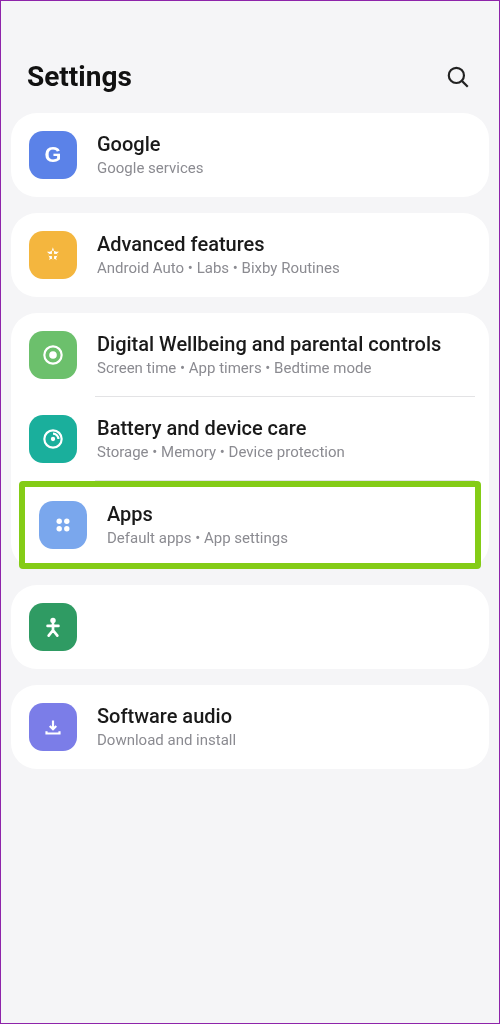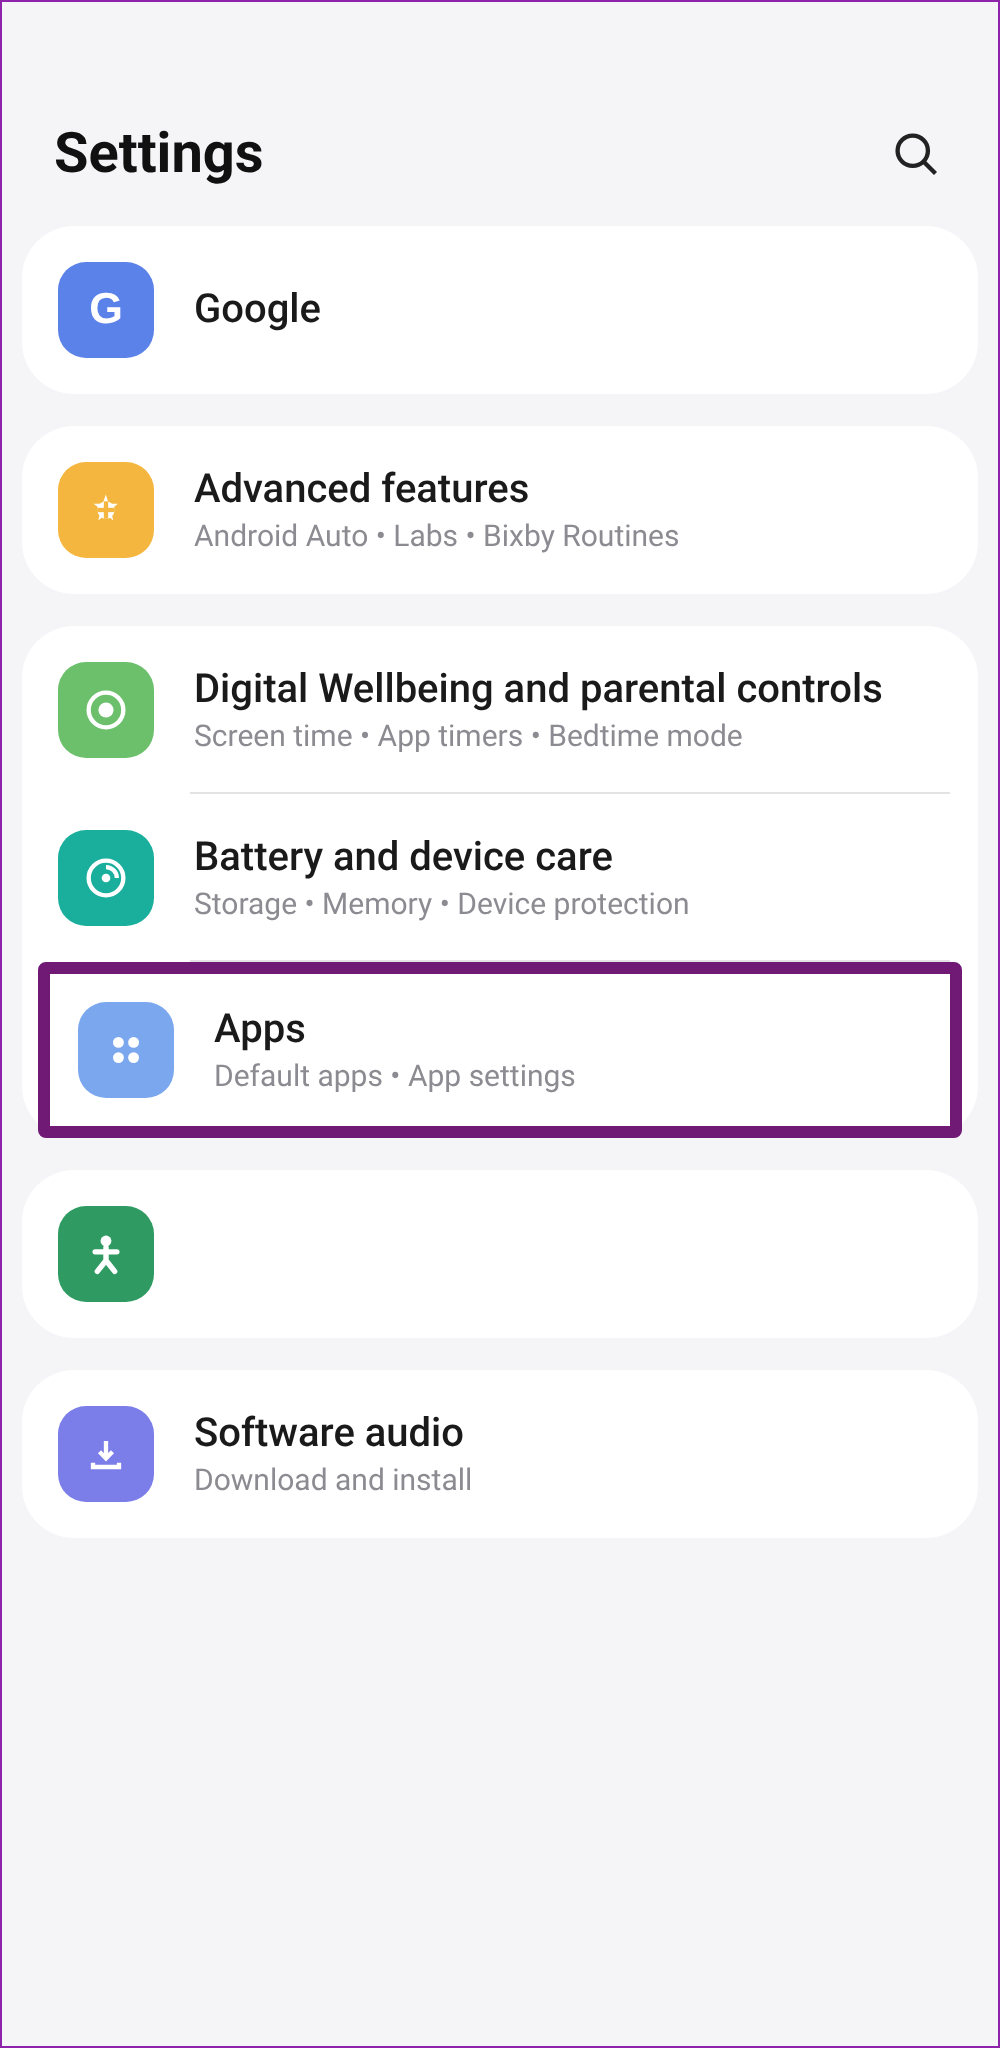--- a/index.html
+++ b/index.html
@@ -73,21 +73,21 @@
     color: #1a1a1a;
     line-height: 1.2;
     margin-bottom: 3px;
   }
   .item-sub {
     font-size: 15px;
     color: #8b8b91;
     line-height: 1.3;
   }
   .highlight {
-    border: 6px solid #701a75;
+    border: 6px solid #84cc16;
     border-radius: 4px;
     margin: 0 8px;
   }
   .highlight .item {
     padding: 14px 14px;
   }
   svg { display: block; }
 </style>
 </head>
 <body>
@@ -105,20 +105,21 @@
 <div id="list">
     <div class="card">
       <div class="item">
         <div class="icon-wrap" style="background: rgb(91, 130, 232);">
           <svg width="26" height="26" viewBox="0 0 24 24">
             <text x="12" y="18" text-anchor="middle" font-family="Arial" font-weight="700" font-size="20" fill="#fff">G</text>
           </svg>
         </div>
         <div class="item-text">
           <div class="item-label">Google</div>
+          <div class="item-sub">Google services</div>
         </div>
       </div>
     </div>
     <div class="card">
       <div class="item">
         <div class="icon-wrap" style="background: rgb(244, 182, 62);">
           <svg width="26" height="26" viewBox="0 0 24 24">
             <path d="M12 3 L14 9 L20 9 L15 13 L17 20 L12 16 L7 20 L9 13 L4 9 L10 9 Z" fill="#fff" transform="scale(0.7) translate(5,4)"></path>
             <circle cx="12" cy="12" r="4" fill="#fff"></circle>
             <rect x="11" y="8" width="2" height="8" fill="#f4b63e"></rect>

